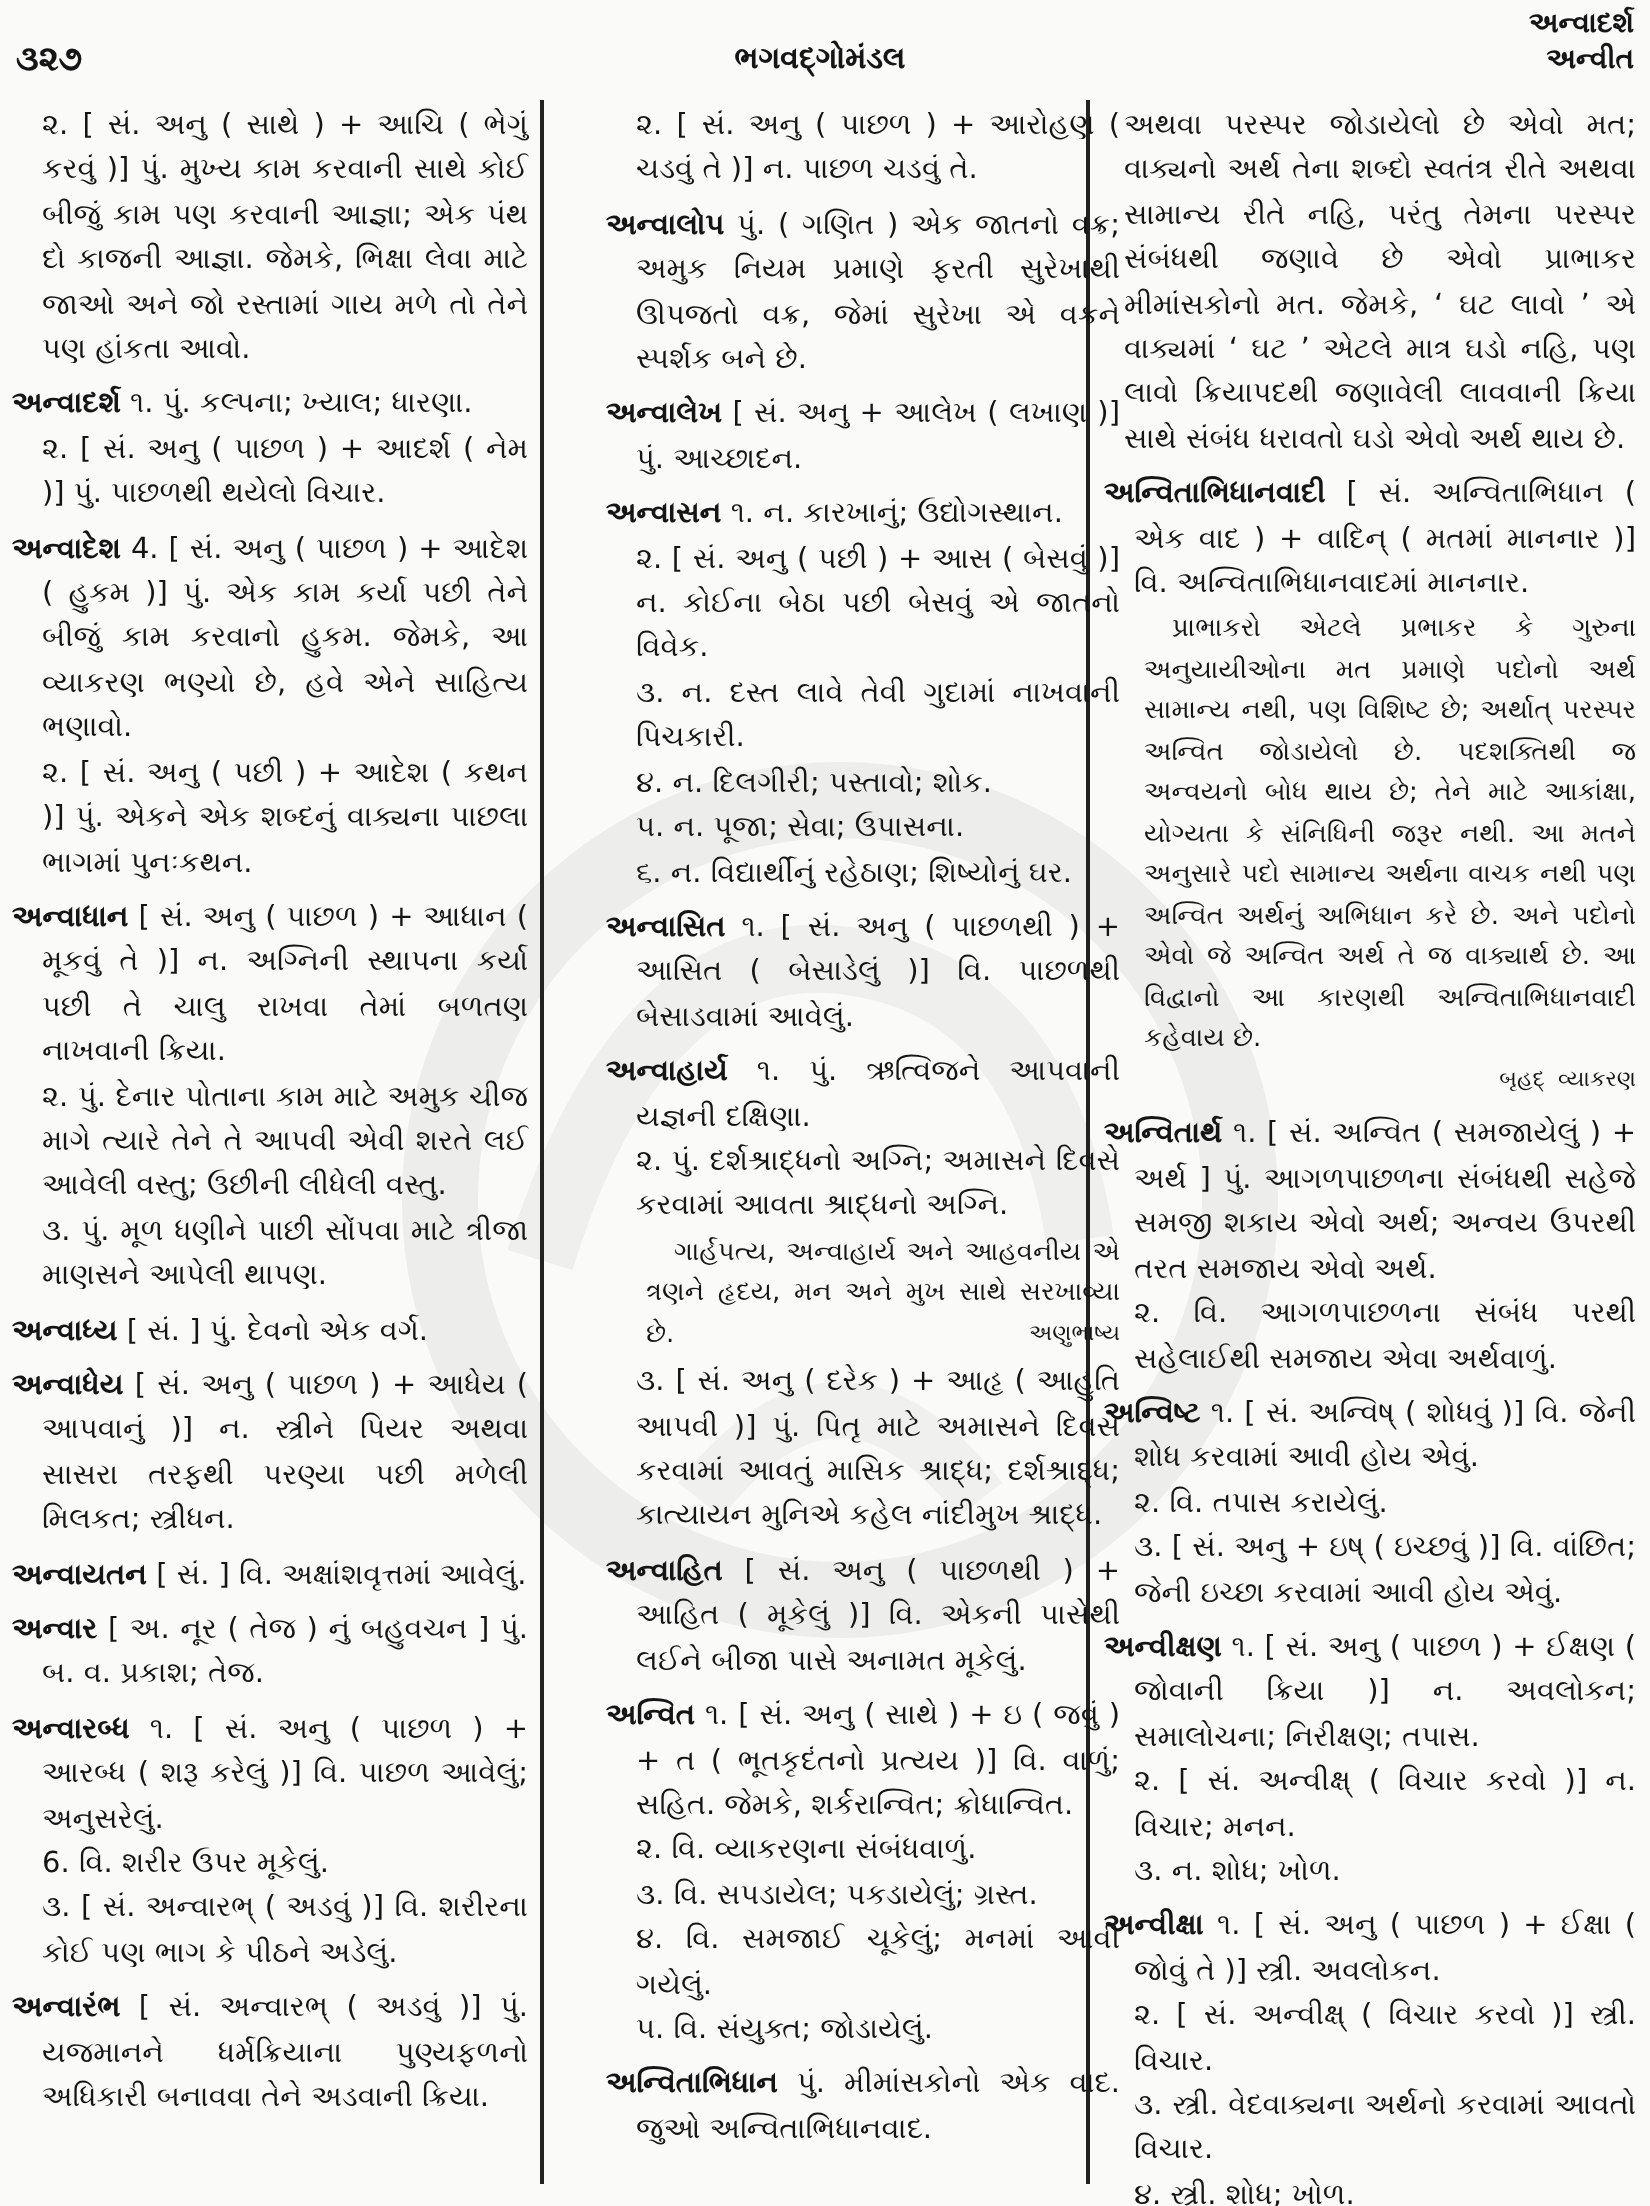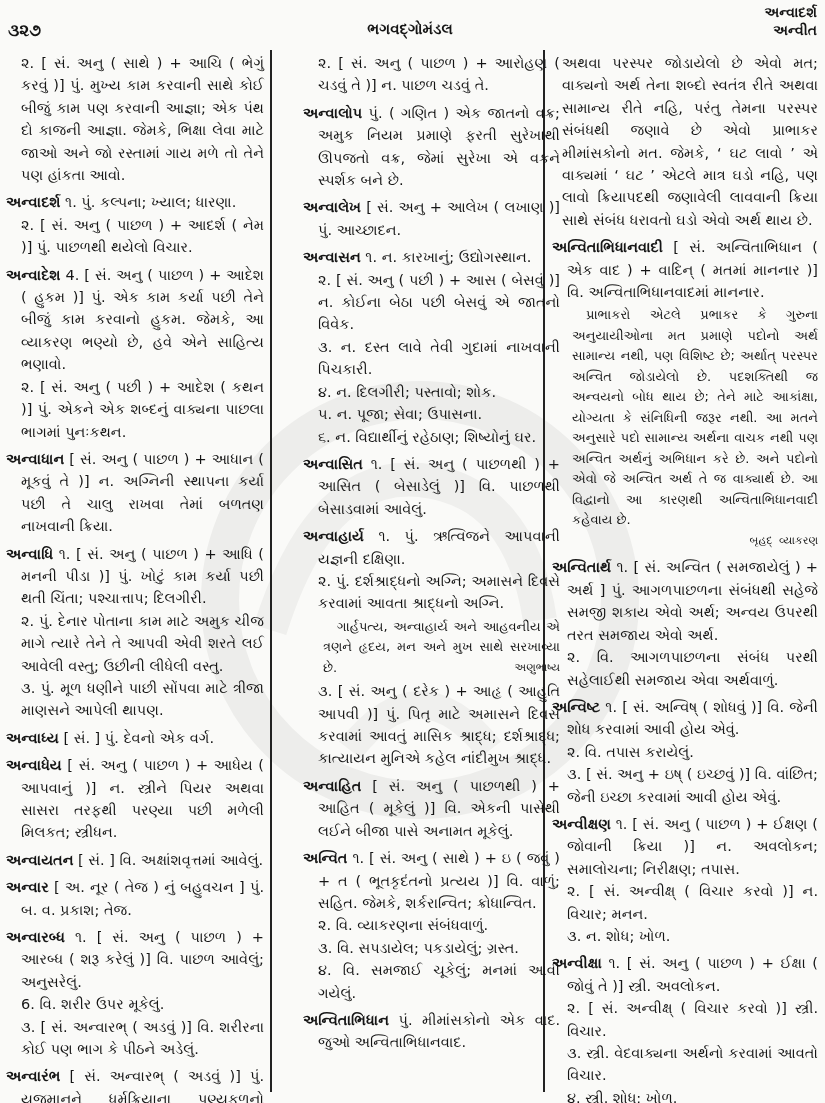--- a/index.html
+++ b/index.html
@@ -48,21 +48,20 @@
 <div class="rule" style="left:270px"></div>
 <div class="rule" style="left:543px"></div>
 
 <div class="col col0">
   <p class="entry sense"><span>૨. [ સં. અનુ ( સાથે ) + આચિ ( ભેગું કરવું )] પું. મુખ્ય કામ કરવાની સાથે કોઈ બીજું કામ પણ કરવાની આજ્ઞા; એક પંથ દો કાજની આજ્ઞા. જેમકે, ભિક્ષા લેવા માટે જાઓ અને જો રસ્તામાં ગાય મળે તો તેને પણ હાંકતા આવો.</span></p>
   <p class="entry hw"><b>અન્વાદર્શ</b> <span>૧. પું. કલ્પના; ખ્યાલ; ધારણા.</span></p>
   <p class="entry sense"><span>૨. [ સં. અનુ ( પાછળ ) + આદર્શ ( નેમ )] પું. પાછળથી થયેલો વિચાર.</span></p>
   <p class="entry hw"><b>અન્વાદેશ</b> <span>4. [ સં. અનુ ( પાછળ ) + આદેશ ( હુકમ )] પું. એક કામ કર્યા પછી તેને બીજું કામ કરવાનો હુકમ. જેમકે, આ વ્યાકરણ ભણ્યો છે, હવે એને સાહિત્ય ભણાવો.</span></p>
   <p class="entry sense"><span>૨. [ સં. અનુ ( પછી ) + આદેશ ( કથન )] પું. એકને એક શબ્દનું વાક્યના પાછલા ભાગમાં પુનઃકથન.</span></p>
   <p class="entry hw"><b>અન્વાધાન</b> <span>[ સં. અનુ ( પાછળ ) + આધાન ( મૂકવું તે )] ન. અગ્નિની સ્થાપના કર્યા પછી તે ચાલુ રાખવા તેમાં બળતણ નાખવાની ક્રિયા.</span></p>
-  <p class="entry hw"><b>અન્વાધિ</b> <span>૧. [ સં. અનુ ( પાછળ ) + આધિ ( મનની પીડા )] પું. ખોટું કામ કર્યા પછી થતી ચિંતા; પશ્ચાત્તાપ; દિલગીરી.</span></p>
   <p class="entry sense"><span>૨. પું. દેનાર પોતાના કામ માટે અમુક ચીજ માગે ત્યારે તેને તે આપવી એવી શરતે લઈ આવેલી વસ્તુ; ઉછીની લીધેલી વસ્તુ.</span></p>
   <p class="entry sense"><span>૩. પું. મૂળ ધણીને પાછી સોંપવા માટે ત્રીજા માણસને આપેલી થાપણ.</span></p>
   <p class="entry hw"><b>અન્વાધ્ય</b> <span>[ સં. ] પું. દેવનો એક વર્ગ.</span></p>
   <p class="entry hw"><b>અન્વાધેય</b> <span>[ સં. અનુ ( પાછળ ) + આધેય ( આપવાનું )] ન. સ્ત્રીને પિયર અથવા સાસરા તરફથી પરણ્યા પછી મળેલી મિલકત; સ્ત્રીધન.</span></p>
   <p class="entry hw"><b>અન્વાયતન</b> <span>[ સં. ] વિ. અક્ષાંશવૃત્તમાં આવેલું.</span></p>
   <p class="entry hw"><b>અન્વાર</b> <span>[ અ. નૂર ( તેજ ) નું બહુવચન ] પું. બ. વ. પ્રકાશ; તેજ.</span></p>
   <p class="entry hw"><b>અન્વારબ્ધ</b> <span>૧. [ સં. અનુ ( પાછળ ) + આરબ્ધ ( શરૂ કરેલું )] વિ. પાછળ આવેલું; અનુસરેલું.</span></p>
   <p class="entry sense"><span>6. વિ. શરીર ઉપર મૂકેલું.</span></p>
   <p class="entry sense"><span>૩. [ સં. અન્વારભ્ ( અડવું )] વિ. શરીરના કોઈ પણ ભાગ કે પીઠને અડેલું.</span></p>
   <p class="entry hw"><b>અન્વારંભ</b> <span>[ સં. અન્વારભ્ ( અડવું )] પું. યજમાનને ધર્મક્રિયાના પુણ્યફળનો અધિકારી બનાવવા તેને અડવાની ક્રિયા.</span></p>
@@ -82,20 +81,21 @@
   <p class="entry hw"><b>અન્વાસિત</b> <span>૧. [ સં. અનુ ( પાછળથી ) + આસિત ( બેસાડેલું )] વિ. પાછળથી બેસાડવામાં આવેલું.</span></p>
   <p class="entry hw"><b>અન્વાહાર્ય</b> <span>૧. પું. ઋત્વિજને આપવાની યજ્ઞની દક્ષિણા.</span></p>
   <p class="entry sense"><span>૨. પું. દર્શશ્રાદ્ધનો અગ્નિ; અમાસને દિવસે કરવામાં આવતા શ્રાદ્ધનો અગ્નિ.</span></p>
   <div class="entry quote"><span>ગાર્હપત્ય, અન્વાહાર્ય અને આહવનીય એ ત્રણને હૃદય, મન અને મુખ સાથે સરખાવ્યા છે.</span> <span class="src">અણુભાષ્ય</span><div style="clear:both"></div></div>
   <p class="entry sense"><span>૩. [ સં. અનુ ( દરેક ) + આહૃ ( આહુતિ આપવી )] પું. પિતૃ માટે અમાસને દિવસે કરવામાં આવતું માસિક શ્રાદ્ધ; દર્શશ્રાદ્ધ; કાત્યાયન મુનિએ કહેલ નાંદીમુખ શ્રાદ્ધ.</span></p>
   <p class="entry hw"><b>અન્વાહિત</b> <span>[ સં. અનુ ( પાછળથી ) + આહિત ( મૂકેલું )] વિ. એકની પાસેથી લઈને બીજા પાસે અનામત મૂકેલું.</span></p>
   <p class="entry hw"><b>અન્વિત</b> <span>૧. [ સં. અનુ ( સાથે ) + ઇ ( જવું ) + ત ( ભૂતકૃદંતનો પ્રત્યય )] વિ. વાળું; સહિત. જેમકે, શર્કરાન્વિત; ક્રોધાન્વિત.</span></p>
   <p class="entry sense"><span>૨. વિ. વ્યાકરણના સંબંધવાળું.</span></p>
   <p class="entry sense"><span>૩. વિ. સપડાયેલ; પકડાયેલું; ગ્રસ્ત.</span></p>
   <p class="entry sense"><span>૪. વિ. સમજાઈ ચૂકેલું; મનમાં આવી ગયેલું.</span></p>
+  <p class="entry sense"><span>૫. વિ. સંયુક્ત; જોડાયેલું.</span></p>
   <p class="entry hw"><b>અન્વિતાભિધાન</b> <span>પું. મીમાંસકોનો એક વાદ. જુઓ અન્વિતાભિધાનવાદ.</span></p>
 
 </div>
 
 <div class="col col2">
   <p class="entry cont"><span>અથવા પરસ્પર જોડાયેલો છે એવો મત; વાક્યનો અર્થ તેના શબ્દો સ્વતંત્ર રીતે અથવા સામાન્ય રીતે નહિ, પરંતુ તેમના પરસ્પર સંબંધથી જણાવે છે એવો પ્રાભાકર મીમાંસકોનો મત. જેમકે, ‘ ઘટ લાવો ’ એ વાક્યમાં ‘ ઘટ ’ એટલે માત્ર ઘડો નહિ, પણ લાવો ક્રિયાપદથી જણાવેલી લાવવાની ક્રિયા સાથે સંબંધ ધરાવતો ઘડો એવો અર્થ થાય છે.</span></p>
   <p class="entry hw"><b>અન્વિતાભિધાનવાદી</b> <span>[ સં. અન્વિતાભિધાન ( એક વાદ ) + વાદિન્ ( મતમાં માનનાર )] વિ. અન્વિતાભિધાનવાદમાં માનનાર.</span></p>
   <div class="entry quote"><span>પ્રાભાકરો એટલે પ્રભાકર કે ગુરુના અનુયાયીઓના મત પ્રમાણે પદોનો અર્થ સામાન્ય નથી, પણ વિશિષ્ટ છે; અર્થાત્ પરસ્પર અન્વિત જોડાયેલો છે. પદશક્તિથી જ અન્વયનો બોધ થાય છે; તેને માટે આકાંક્ષા, યોગ્યતા કે સંનિધિની જરૂર નથી. આ મતને અનુસારે પદો સામાન્ય અર્થના વાચક નથી પણ અન્વિત અર્થનું અભિધાન કરે છે. અને પદોનો એવો જે અન્વિત અર્થ તે જ વાક્યાર્થ છે. આ વિદ્વાનો આ કારણથી અન્વિતાભિધાનવાદી કહેવાય છે.</span><span class="src block">બૃહદ્ વ્યાકરણ</span></div>
   <p class="entry hw"><b>અન્વિતાર્થ</b> <span>૧. [ સં. અન્વિત ( સમજાયેલું ) + અર્થ ] પું. આગળપાછળના સંબંધથી સહેજે સમજી શકાય એવો અર્થ; અન્વય ઉપરથી તરત સમજાય એવો અર્થ.</span></p>
   <p class="entry sense"><span>૨. વિ. આગળપાછળના સંબંધ પરથી સહેલાઈથી સમજાય એવા અર્થવાળું.</span></p>

